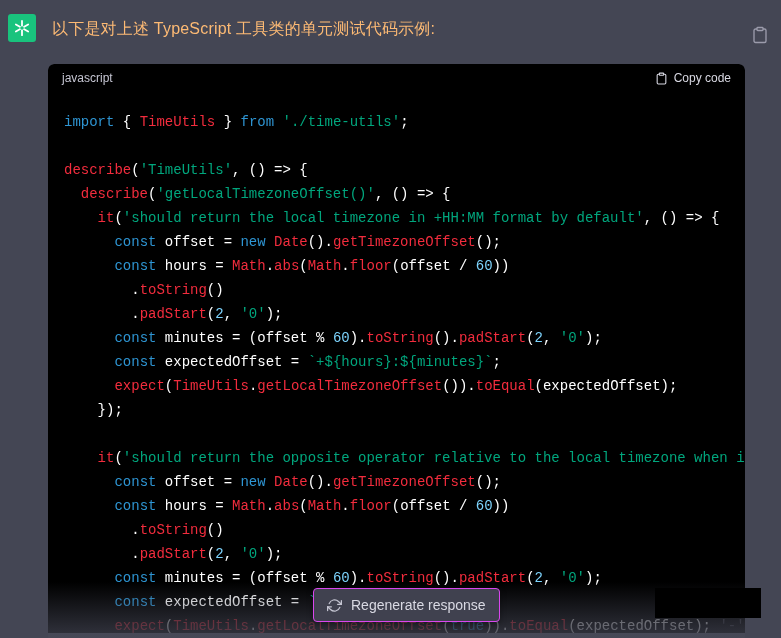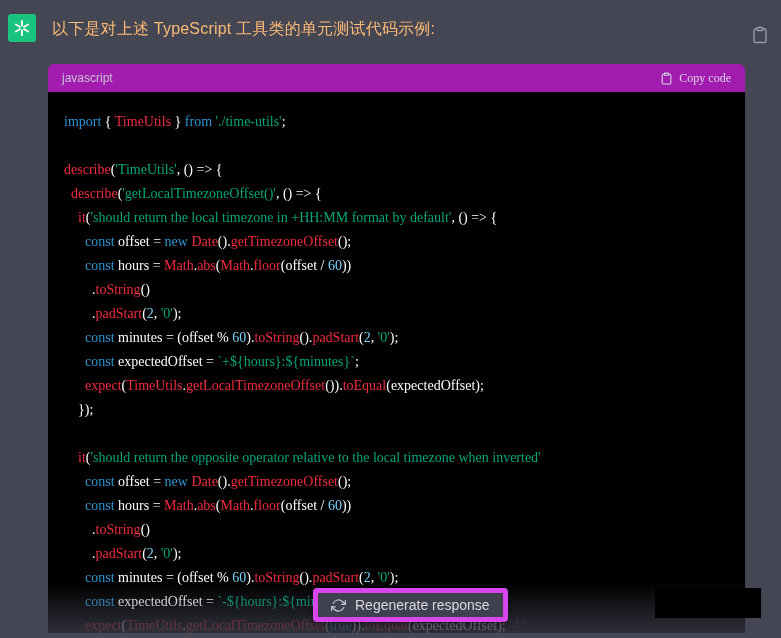--- a/index.html
+++ b/index.html
@@ -25,36 +25,36 @@
   .msg-copy {
     position:absolute; left:751px; top:24px;
     width:18px; height:22px; color:#9b9bab; cursor:pointer;
   }
   
   .codeblock {
     position:absolute; left:48px; top:64px; width:697px; height:570px;
     border-radius:6px 6px 0 0; overflow:hidden;
   }
   .code-header {
-    height:28px; background:#a21caf;
+    height:28px; background:#000000;
     display:flex; align-items:center; justify-content:space-between;
     padding:0 14px; border-radius:6px 6px 0 0;gap:19px;
   }
   .lang-label { font-size:12px; color:#c5c5d2; }
   .copy-code {
     display:flex; align-items:center; gap:6px;
     font-size:12px; color:#d9d9e3; cursor:pointer; background:none; border:none;
-    font-family:Liberation Serif, serif;
+    font-family:Liberation Sans, sans-serif;
   }
   .code-body {
     position:relative; height:542px; background:#000000;
     padding:18px 16px 0 16px; overflow:hidden;
   }
   .code-pre {
-    font-family:Liberation Serif, serif;
+    font-family:Liberation Mono, monospace;
     font-size:14px; line-height:24px; color:#ffffff;
     white-space:pre;
   }
   .code-line { height:24px; white-space:pre; }
   .tok-kw  { color:#2e95d3; }
   .tok-str { color:#00a67d; }
   .tok-num { color:#7dd3fc; }
   .tok-fn  { color:#f22c3d; }
   .tok-pl  { color:#ffffff; }
   .tok-ghost { color:#8e8ea0; opacity:.5; }
@@ -66,21 +66,21 @@
   .fade-overlay {
     position:absolute; left:48px; top:582px; width:733px; height:56px;
     background:linear-gradient(180deg, rgba(68,70,84,0) 0%, rgba(68,70,84,0.75) 100%);
     pointer-events:none;
   }
   
   .regen-btn {
     position:absolute; left:313px; top:588px;
     height:34px; padding:0 13px;
     display:flex; align-items:center; gap:9px;
-    background:#40414f; border:5px solid #d946ef; border-radius:4px;
+    background:#40414f; border:1px solid #d946ef; border-radius:4px;
     color:#d9d9e3; font-size:14px; cursor:pointer;
     font-family:"Liberation Sans", sans-serif;
     box-shadow:0 2px 6px rgba(0,0,0,.35);
   }
   
   .black-box {
     position:absolute; left:655px; top:588px; width:106px; height:30px;
     background:#000000;
   }
   .icon-svg { display:block; }

